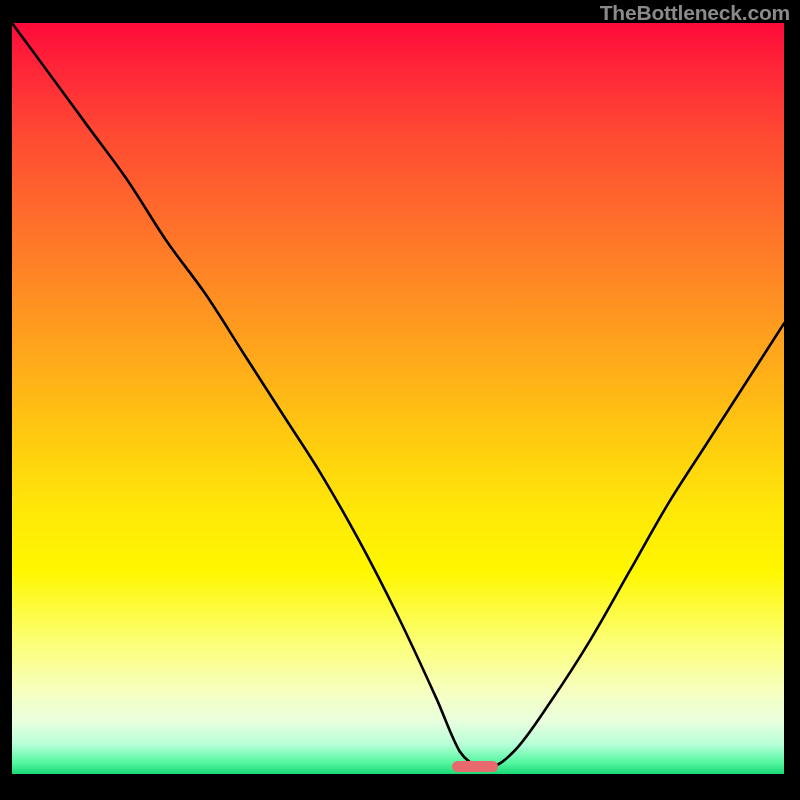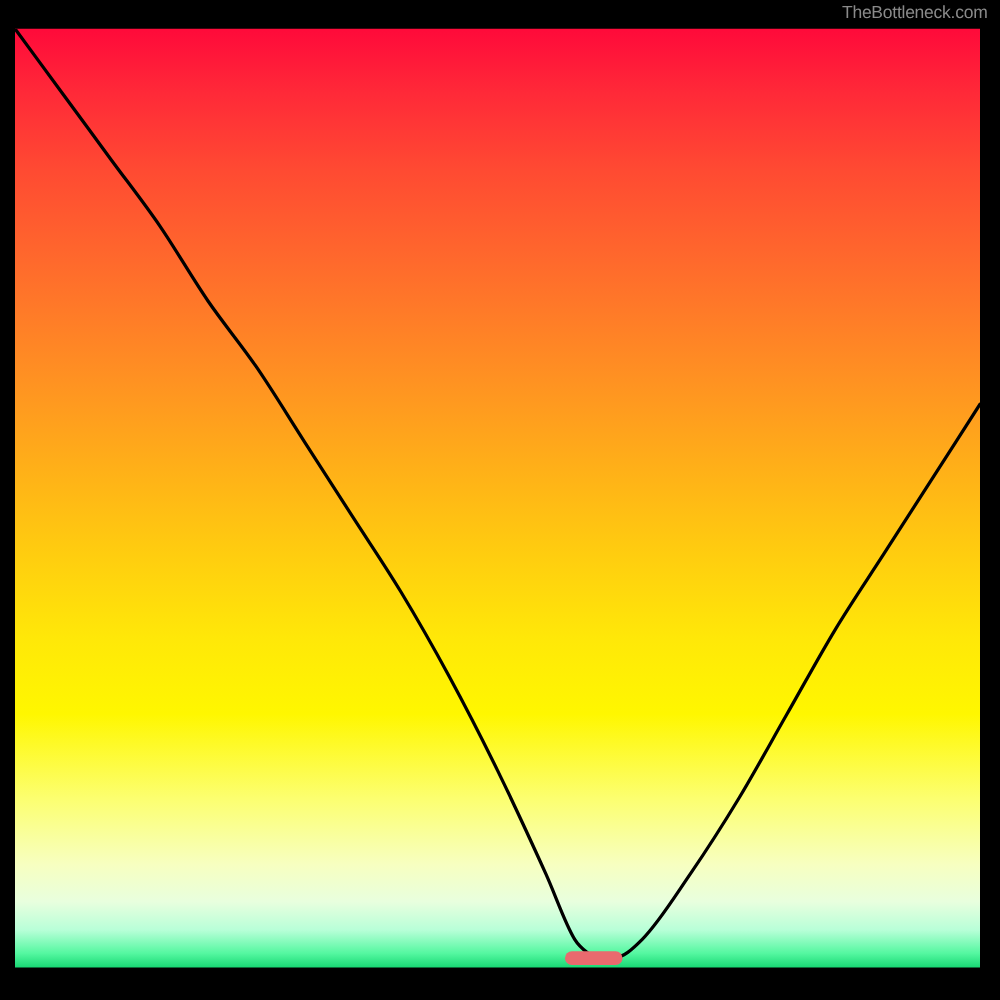--- a/index.html
+++ b/index.html
@@ -59,22 +59,22 @@
   .marker {
     position: absolute;
     background: #e96a6e;
     border-radius: 999px;
   }
   .watermark {
     position: absolute;
     top: 1px;
     right: 10px;
     font-family: Arial, Helvetica, sans-serif;
-    font-size: 14px;
-    font-weight: normal;
+    font-size: 21px;
+    font-weight: bold;
     color: #8a8a8a;
     letter-spacing: -0.2px;
   }
 </style>
 </head>
 <body>
 
 <div class="frame">
   <div class="plot-area">
     <div class="gradient"></div>

